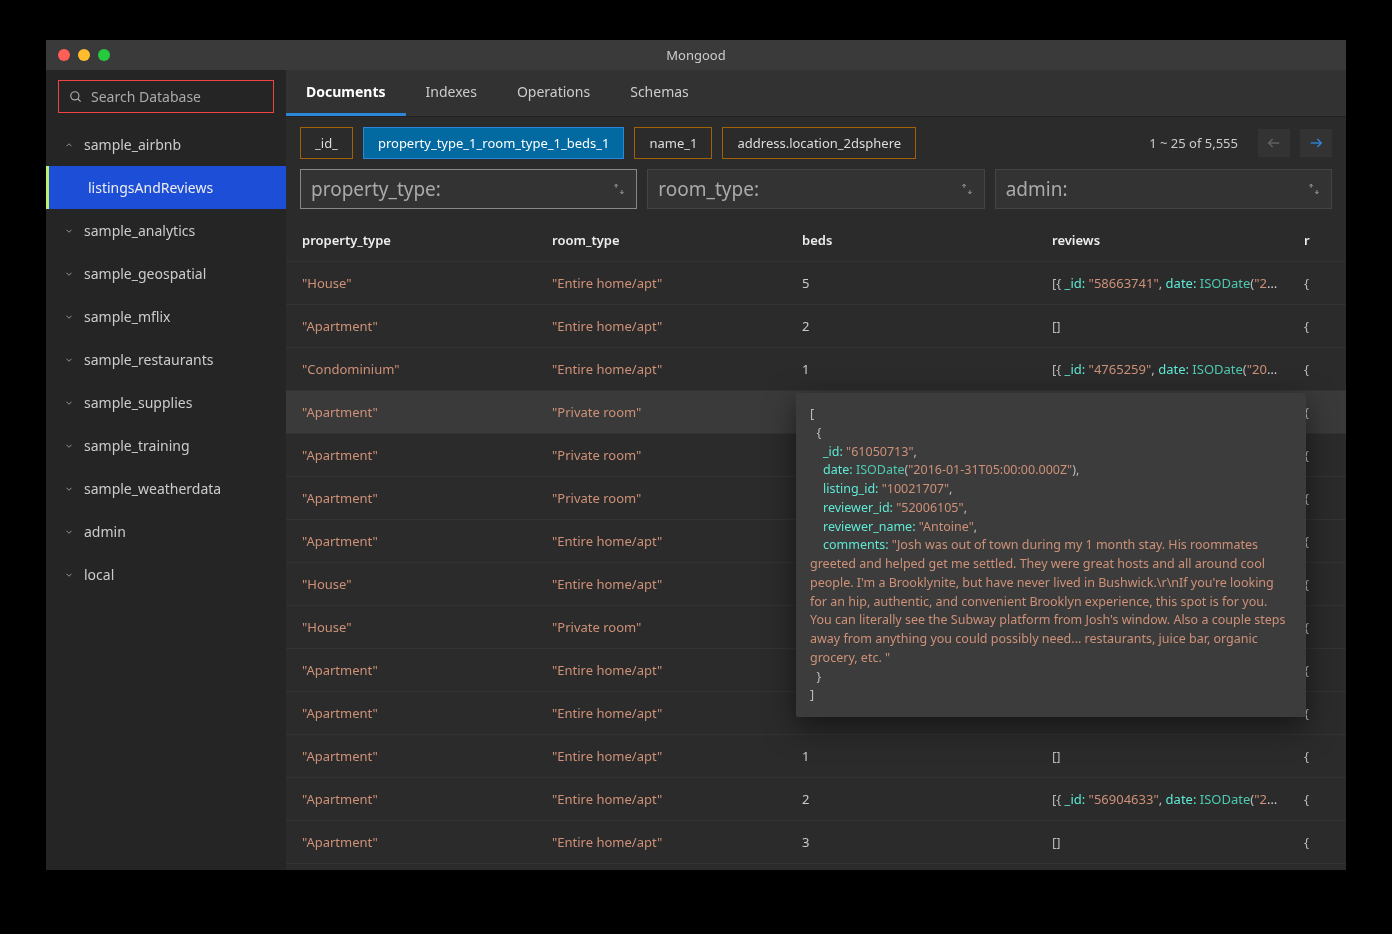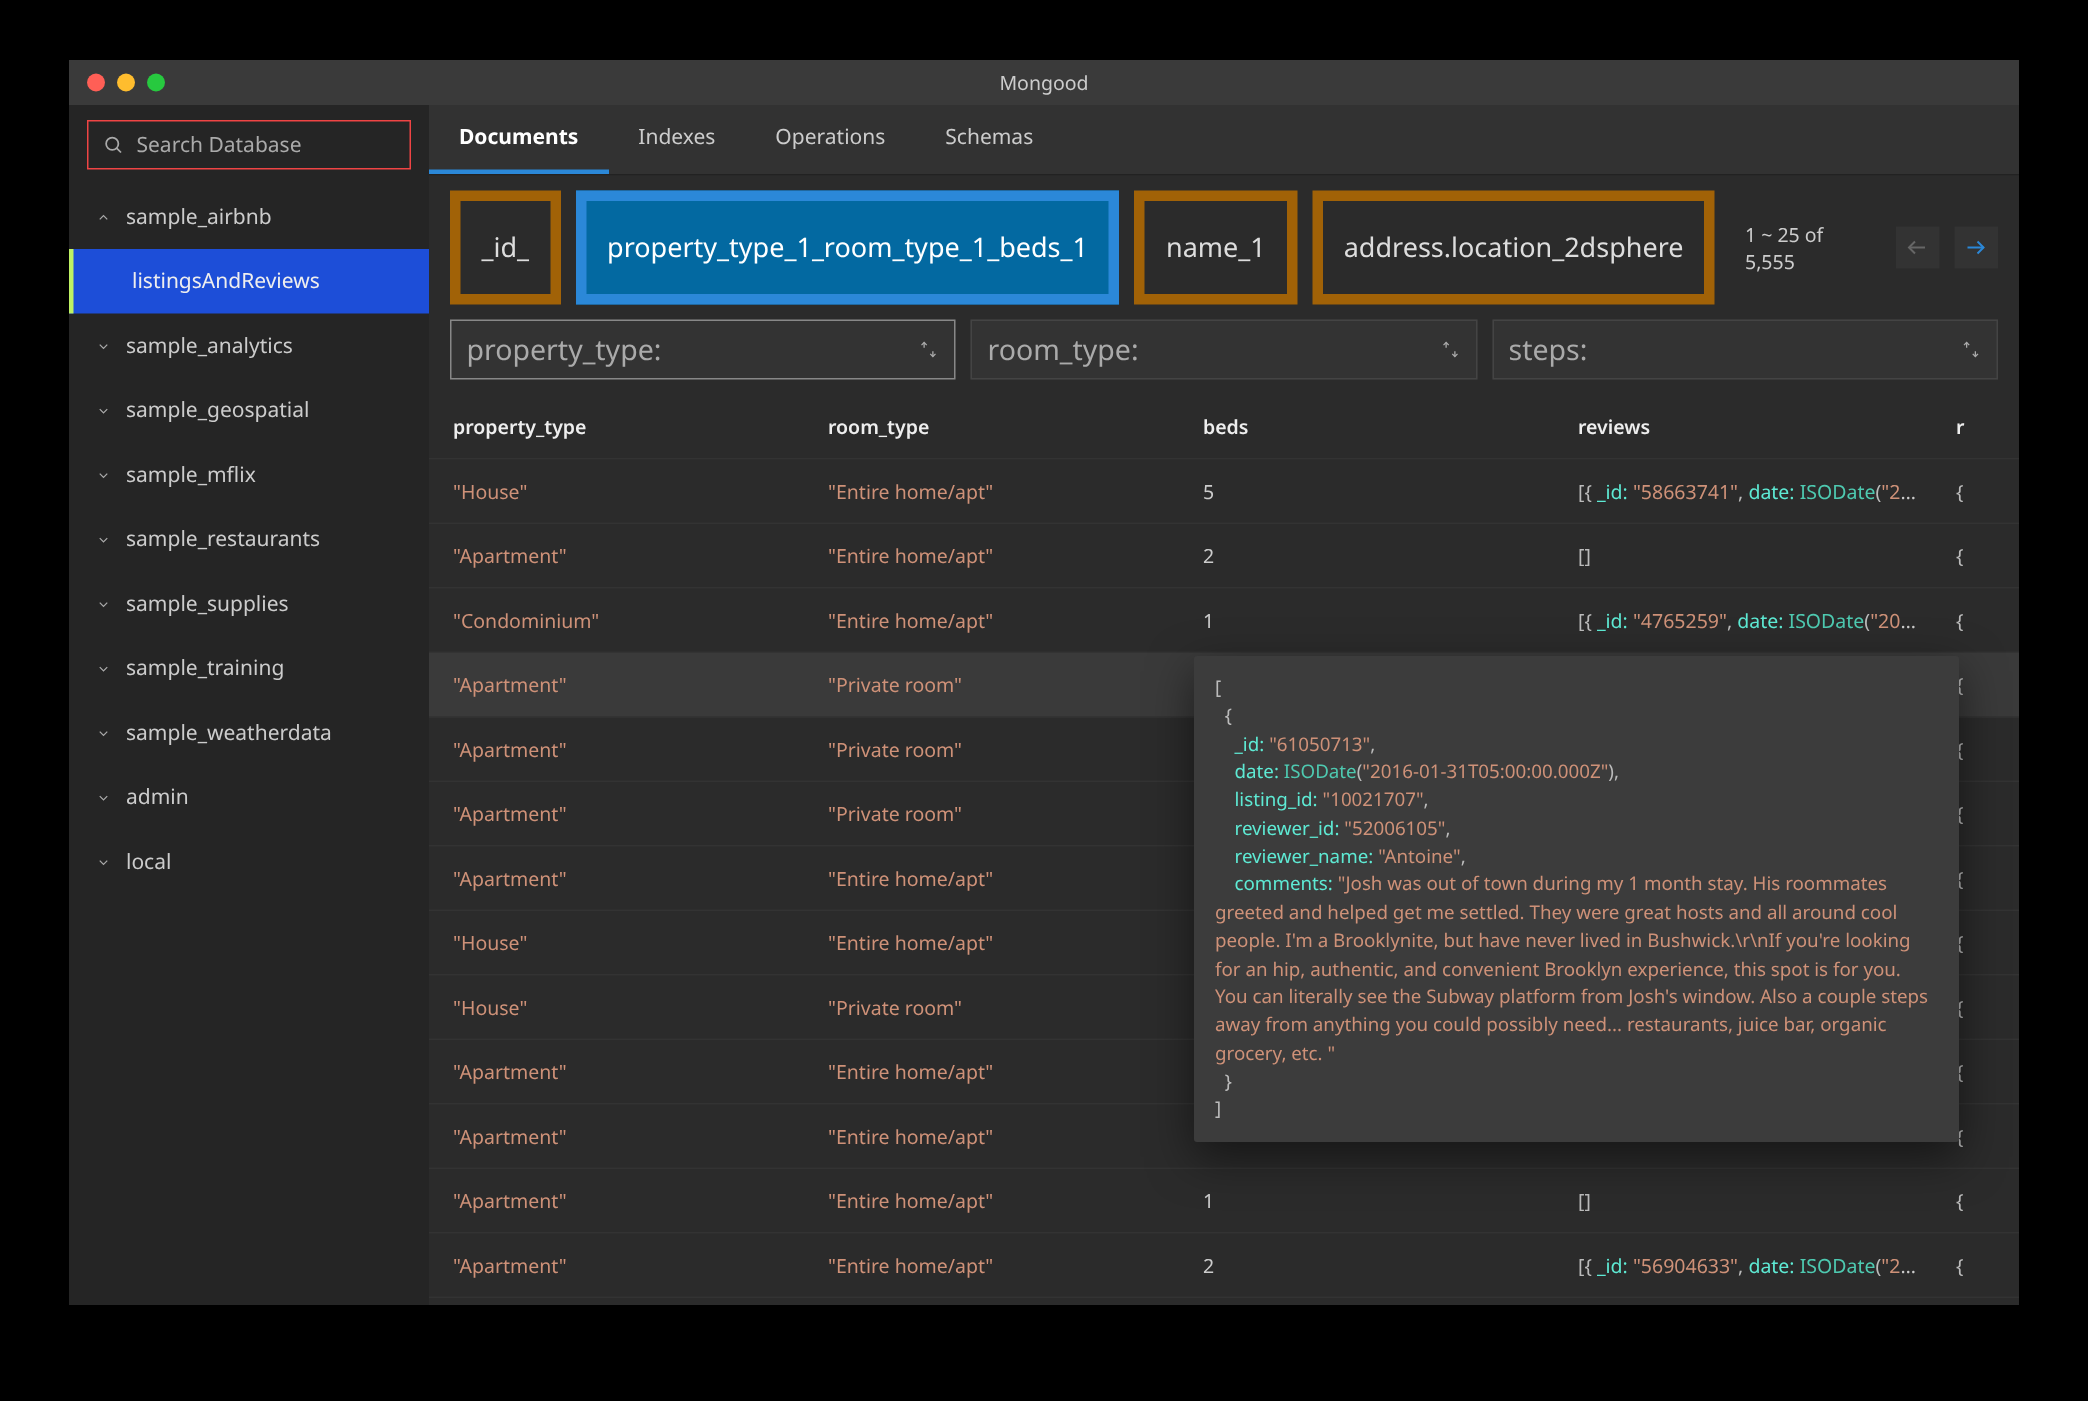--- a/index.html
+++ b/index.html
@@ -20,21 +20,21 @@
 .nav { flex: 1; overflow: auto; }
 .nav-item { display: flex; align-items: center; gap: 10px; padding: 12px 18px; color: #ccc; font-size: 14px; cursor: pointer; }
 .nav-item.child { padding-left: 42px; color: #eee; }
 .nav-item.child.active { background: #1d4ed8; border-left: 3px solid #bef264; padding-left: 39px; }
 .chev { width: 10px; height: 10px; stroke: #aaa; fill: none; stroke-width: 2; }
 .main { flex: 1; display: flex; flex-direction: column; min-width: 0; }
 .tabs { display: flex; background: #323232; border-bottom: 1px solid #222; }
 .tab { padding: 12px 20px; color: #ccc; font-size: 14px; cursor: pointer; }
 .tab.active { color: #fff; border-bottom: 3px solid #2b88d8; font-weight: 700; }
 .indexbar { display: flex; align-items: center; padding: 10px 14px; gap: 10px; }
-.pill { border: 7px solid #a16207; padding: 19px 14px; color: #ddd; font-size: 18px; cursor: pointer; }
+.pill { border: 1px solid #a16207; padding: 6px 14px; color: #ddd; font-size: 13px; cursor: pointer; }
 .pill.active { background: #0369a1; border-color: #2b88d8; color: #fff; }
 .indexbar .spacer { flex: 1; }
 .pagecount { color: #ccc; font-size: 13px; margin-right: 10px; }
 .arrowbtn { width: 32px; height: 28px; display: flex; align-items: center; justify-content: center; cursor: pointer; background: #333; }
 .arrowbtn svg { stroke: #2b88d8; fill: none; stroke-width: 2; width: 16px; height: 16px; }
 .arrowbtn.disabled svg { stroke: #666; }
 .filters { display: flex; gap: 10px; padding: 0 14px 10px; }
 .filter { flex: 1; background: #333; border: 1px solid #444; display: flex; align-items: center; justify-content: space-between; padding: 6px 10px; color: #aaa; font-size: 19px; }
 .filter.bordered { border: 1px solid #888; }
 .sort-icon { width: 14px; height: 14px; stroke: #aaa; fill: none; stroke-width: 1.5; }
@@ -191,21 +191,21 @@
           <div class="filter">
             <span>room_type:</span>
             <svg class="sort-icon" viewBox="0 0 24 24">
               <polyline points="7 10 7 4"></polyline>
               <polyline points="4 7 7 4 10 7"></polyline>
               <polyline points="17 14 17 20"></polyline>
               <polyline points="14 17 17 20 20 17"></polyline>
             </svg>
           </div>
           <div class="filter">
-            <span>steps:</span>
+            <span>admin:</span>
             <svg class="sort-icon" viewBox="0 0 24 24">
               <polyline points="7 10 7 4"></polyline>
               <polyline points="4 7 7 4 10 7"></polyline>
               <polyline points="17 14 17 20"></polyline>
               <polyline points="14 17 17 20 20 17"></polyline>
             </svg>
           </div>
         </div>
 
       <div class="table">

